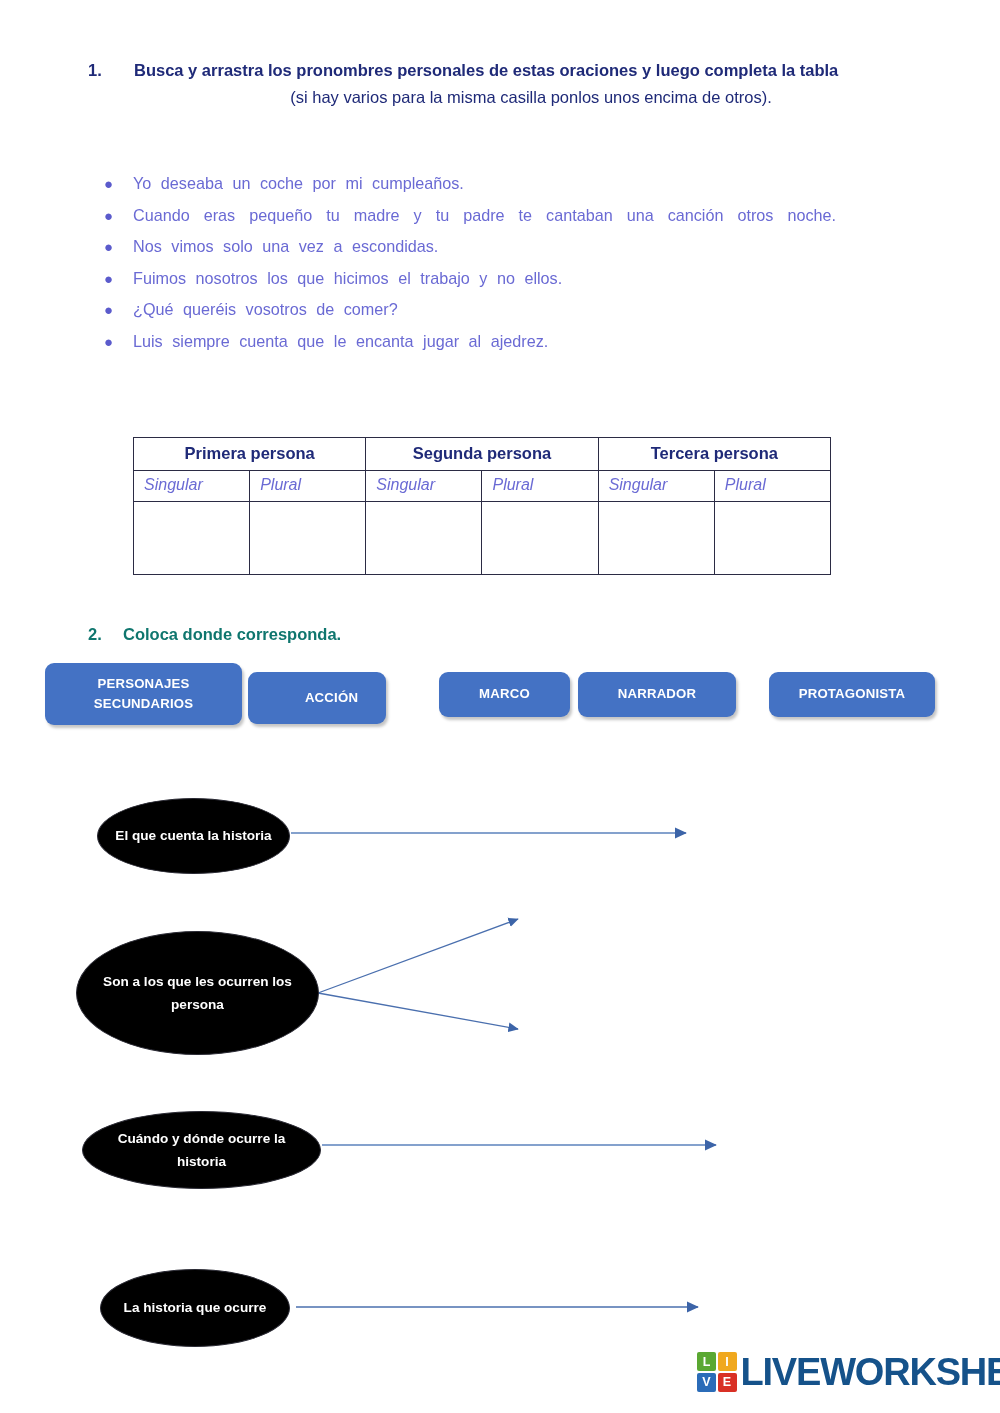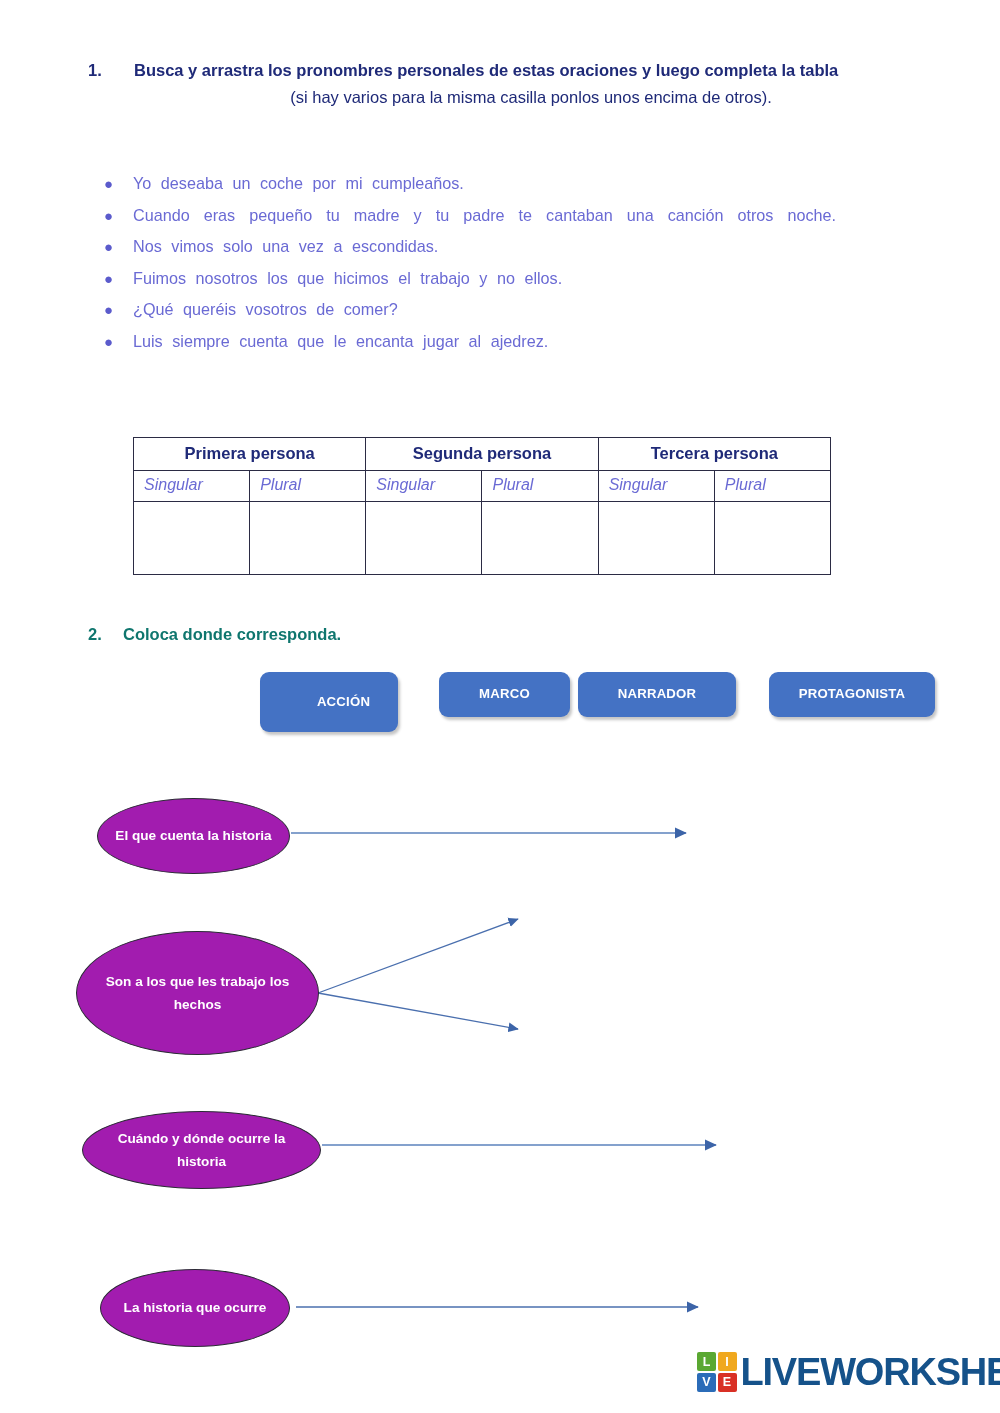--- a/index.html
+++ b/index.html
@@ -141,21 +141,21 @@
     align-items: center;
     justify-content: center;
     line-height: 1.55;
     box-sizing: border-box;
     padding: 2px 6px;
   }
 
   
   .ellipse {
     position: absolute;
-    background: #a21caf;
+    background: #000000;
     border: 1.6px solid #2b2b35;
     border-radius: 50%;
     color: #ffffff;
     font-weight: bold;
     font-size: 13.6px;
     text-align: center;
     display: flex;
     align-items: center;
     justify-content: center;
     line-height: 1.72;
@@ -267,40 +267,41 @@
       <td class="blank"></td>
       <td class="blank"></td>
     </tr>
   </tbody>
     </table>
 
   <div class="ex2-heading">
     <span class="num">2.</span><span>Coloca donde corresponda.</span>
   </div>
 
-  <div class="chip" style="left:260px; top:672px; width:138px; height:60px;padding-left:35px;">ACCIÓN</div>
+  <div class="chip" style="left:45px; top:663px; width:197px; height:62px;">PERSONAJES SECUNDARIOS</div>
+  <div class="chip" style="left:248px; top:672px; width:138px; height:52px;padding-left:35px;">ACCIÓN</div>
   <div class="chip" style="left:426px; top:672px; width:131px; height:45px;margin-left:13px;">MARCO</div>
   <div class="chip" style="left:578px; top:672px; width:158px; height:45px;">NARRADOR</div>
   <div class="chip" style="left:769px; top:672px; width:166px; height:45px;border-radius:9px;">PROTAGONISTA</div>
 
   <svg class="arrow-layer" viewBox="0 0 1000 1413" width="1000" height="1413">
     <defs>
       <marker id="ahead" markerWidth="9" markerHeight="9" refX="7.4" refY="4.5" orient="auto" markerUnits="strokeWidth">
         <path d="M0,0.8 L8,4.5 L0,8.2 Z" fill="#3c64a8"></path>
       </marker>
     </defs>
     <line x1="291" y1="833" x2="686" y2="833" stroke="#5b82bd" stroke-width="1.5" marker-end="url(#ahead)"></line>
     <line x1="318" y1="993" x2="518" y2="919" stroke="#4a6fae" stroke-width="1.3" marker-end="url(#ahead)"></line>
     <line x1="318" y1="993" x2="518" y2="1029" stroke="#4a6fae" stroke-width="1.3" marker-end="url(#ahead)"></line>
     <line x1="322" y1="1145" x2="716" y2="1145" stroke="#5b82bd" stroke-width="1.5" marker-end="url(#ahead)"></line>
     <line x1="296" y1="1307" x2="698" y2="1307" stroke="#4a6fae" stroke-width="1.5" marker-end="url(#ahead)"></line>
   </svg>
 
   <div class="ellipse" style="left:97px; top:798px; width:193px; height:76px;">El que cuenta la historia</div>
-  <div class="ellipse" style="left:76px; top:931px; width:243px; height:124px;">Son a los que les trabajo los hechos</div>
+  <div class="ellipse" style="left:76px; top:931px; width:243px; height:124px;">Son a los que les ocurren los persona</div>
   <div class="ellipse" style="left:82px; top:1111px; width:239px; height:78px;">Cuándo y dónde ocurre la historia</div>
   <div class="ellipse" style="left:100px; top:1269px; width:190px; height:78px;">La historia que ocurre</div>
 
   <div class="lw-logo">
     <div class="lw-tiles">
       <div class="lw-tile" style="background: rgb(90, 168, 50);">L</div>
       <div class="lw-tile" style="background: rgb(240, 168, 30);">I</div>
       <div class="lw-tile" style="background: rgb(43, 108, 184);">V</div>
       <div class="lw-tile" style="background: rgb(217, 48, 37);">E</div>
     </div>

